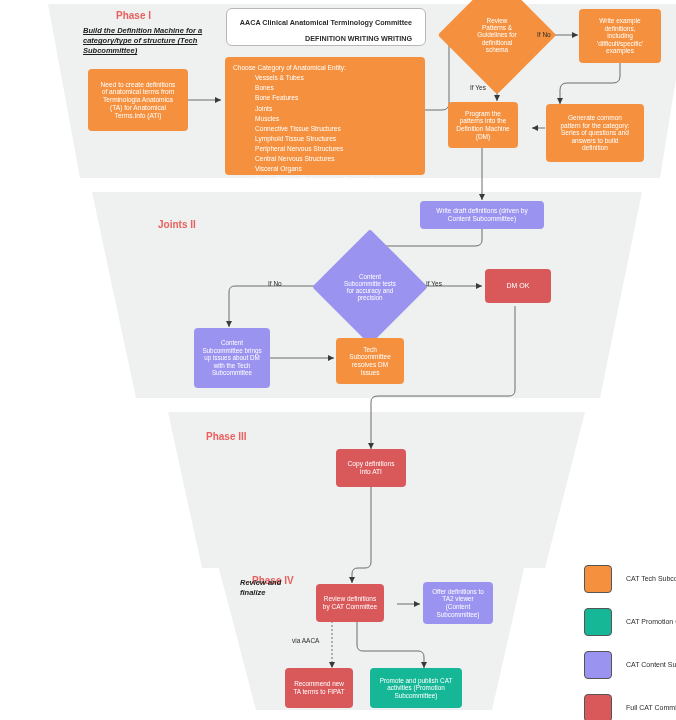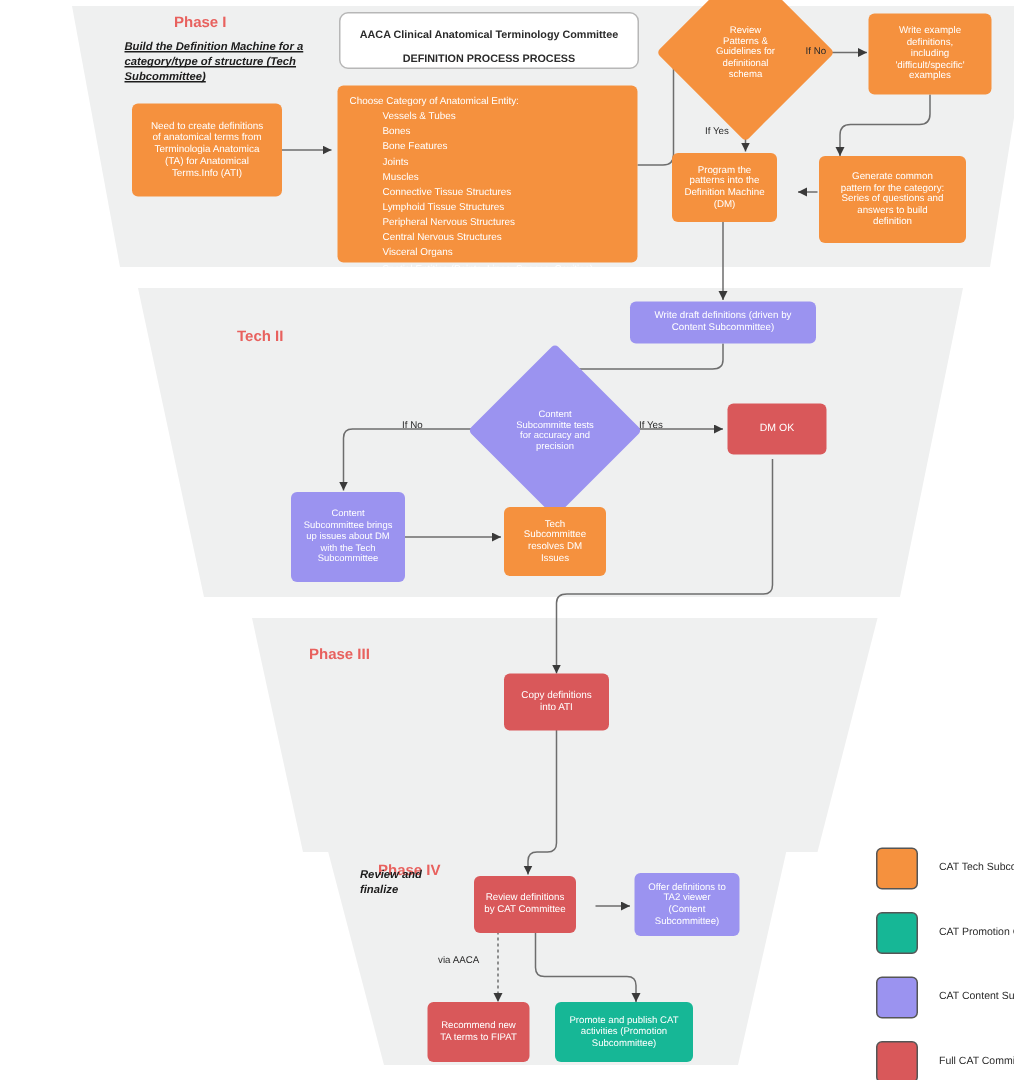--- a/index.html
+++ b/index.html
@@ -124,24 +124,24 @@
 
       <path d="M292,621 L292,668" stroke-dasharray="2,2" marker-end="url(#ah)"></path>
     </g>
   </svg>
 
   <div class="phase-head" style="left:76px;top:10px;">Phase I</div>
   <div class="phase-sub" style="left:43px;top:26px;width:150px;text-align:left;text-decoration:underline;">Build the Definition Machine for a
 category/type of structure (Tech
 Subcommittee)</div>
 
-  <div class="node white-box" style="left:186px;top:8px;width:200px;height:38px;font-size:7.2px;">
+  <div class="node white-box" style="left:186px;top:8px;width:200px;height:38px;font-size:7.2px;text-align:right;">
     <span>
       <span>AACA Clinical Anatomical Terminology Committee</span><br>
-      <span>DEFINITION PROCESS PROCESS</span>
+      <span>DEFINITION WRITING WRITING</span>
     </span>
   </div>
 
   <div class="node orange" style="left:48px;top:69px;width:100px;height:62px;font-size:6.6px;">Need to create definitions
 of anatomical terms from
 Terminologia Anatomica
 (TA) for Anatomical
 Terms.Info (ATI)</div>
 
   <div class="catbox" style="left:185px;top:57px;width:200px;height:118px;">
@@ -181,21 +181,21 @@
 definition</div>
 
   <div class="node orange" style="left:408px;top:102px;width:70px;height:46px;font-size:6.5px;">Program the
 patterns into the
 Definition Machine
 (DM)</div>
 
   <div class="edge-label" style="left:497px;top:31px;">If No</div>
   <div class="edge-label" style="left:430px;top:84px;">If Yes</div>
 
-  <div class="phase-head" style="left:118px;top:219px;">Tech II</div>
+  <div class="phase-head" style="left:118px;top:219px;">Joints II</div>
 
   <div class="node purple" style="left:380px;top:201px;width:124px;height:28px;font-size:6.5px;">Write draft definitions (driven by
 Content  Subcommittee)</div>
 
   <div class="diamond purple" style="left:289px;top:246px;width:82px;height:82px;font-size:6.3px;">
     <div class="dshape"></div>
     <div class="dtext">Content
 Subcommitte tests
 for accuracy and
 precision</div>

